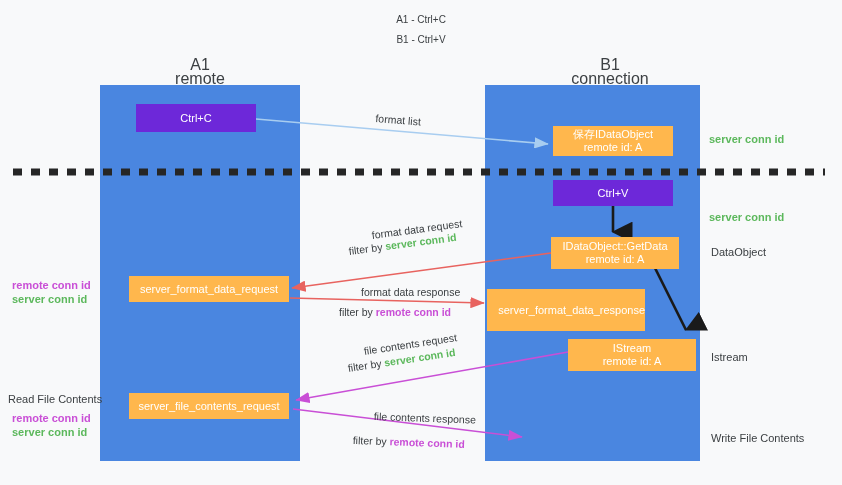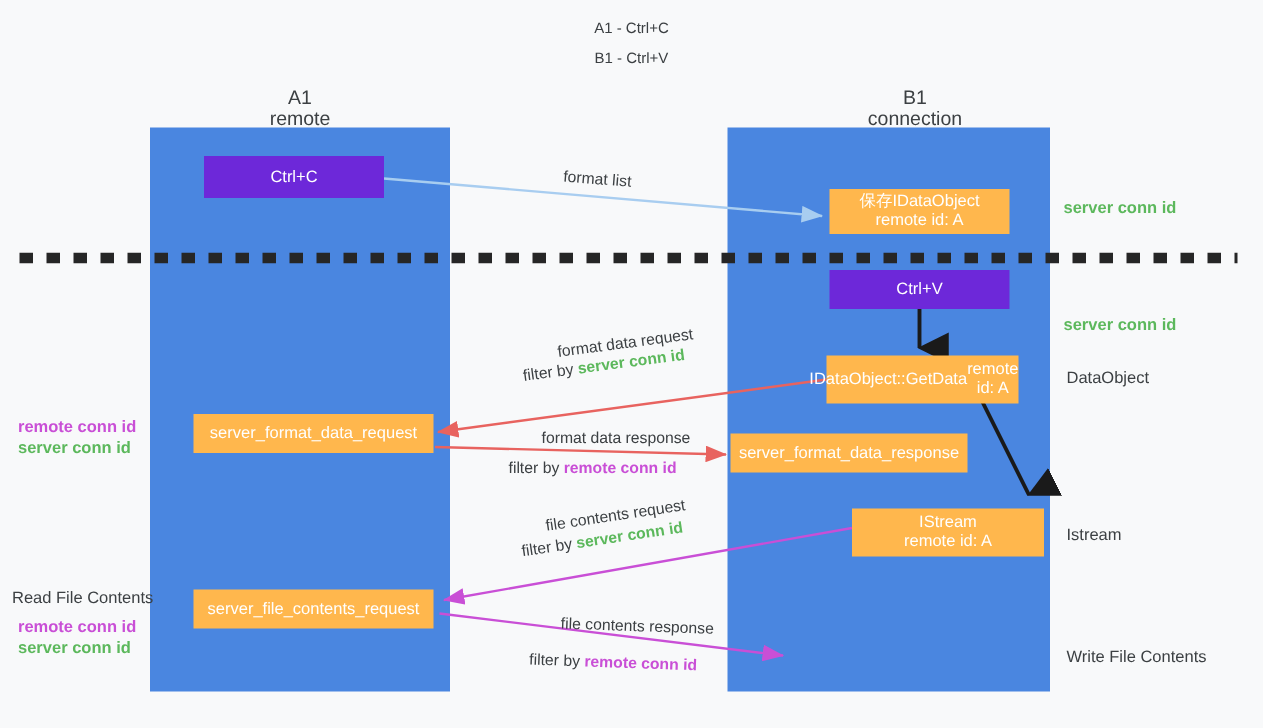--- a/index.html
+++ b/index.html
@@ -13,21 +13,21 @@
   #canvas{position:absolute;left:0;top:0;width:842px;height:485px;}
   svg.layer{position:absolute;left:0;top:0;width:842px;height:485px;pointer-events:none;}
 
   .title{
     position:absolute;left:0;top:10px;width:842px;text-align:center;
     font-size:10px;color:#3c4043;line-height:20px;
   }
   .title div{white-space:pre;}
 
   .colhead{
-    position:absolute;text-align:center;font-size:13px;color:#3c4043;line-height:14px;
+    position:absolute;text-align:center;font-size:16px;color:#3c4043;line-height:14px;
   }
 
   .lane{
     position:absolute;background:#4a86e0;
   }
 
   .box{
     position:absolute;
     display:flex;align-items:center;justify-content:center;
     text-align:center;
@@ -115,35 +115,35 @@
 
   <div class="box orange" style="left:553px;top:126px;width:120px;height:30px;flex-direction:column;justify-content:center;">
     <span>保存IDataObject</span>
     <span>remote id: A</span>
   </div>
 
   <div class="box green" style="left:553px;top:180px;width:120px;height:26px;">
     <span>Ctrl+V</span>
   </div>
 
-  <div class="box orange" style="left:551px;top:237px;width:128px;height:32px;flex-direction:row;justify-content:flex-end;">
+  <div class="box orange" style="left:551px;top:237px;width:128px;height:32px;flex-direction:column;justify-content:center;">
     <span>IDataObject::GetData</span>
     <span>remote id: A</span>
   </div>
 
   <div class="box orange" style="left:568px;top:339px;width:128px;height:32px;flex-direction:column;justify-content:center;">
     <span>IStream</span>
     <span>remote id: A</span>
   </div>
 
   <div class="box orange" style="left:129px;top:276px;width:160px;height:26px;">
     <span>server_format_data_request</span>
   </div>
 
-  <div class="box orange" style="left:487px;top:289px;width:158px;height:26px;">
+  <div class="box orange" style="left:487px;top:289px;width:158px;height:42px;justify-content:flex-end;">
     <span>server_format_data_response</span>
   </div>
 
   <div class="box orange" style="left:129px;top:393px;width:160px;height:26px;">
     <span>server_file_contents_request</span>
   </div>
 
 
   <div class="edgelabel" style="left:376px;top:112px;transform:rotate(4.5deg);">
     <span>format list</span>

